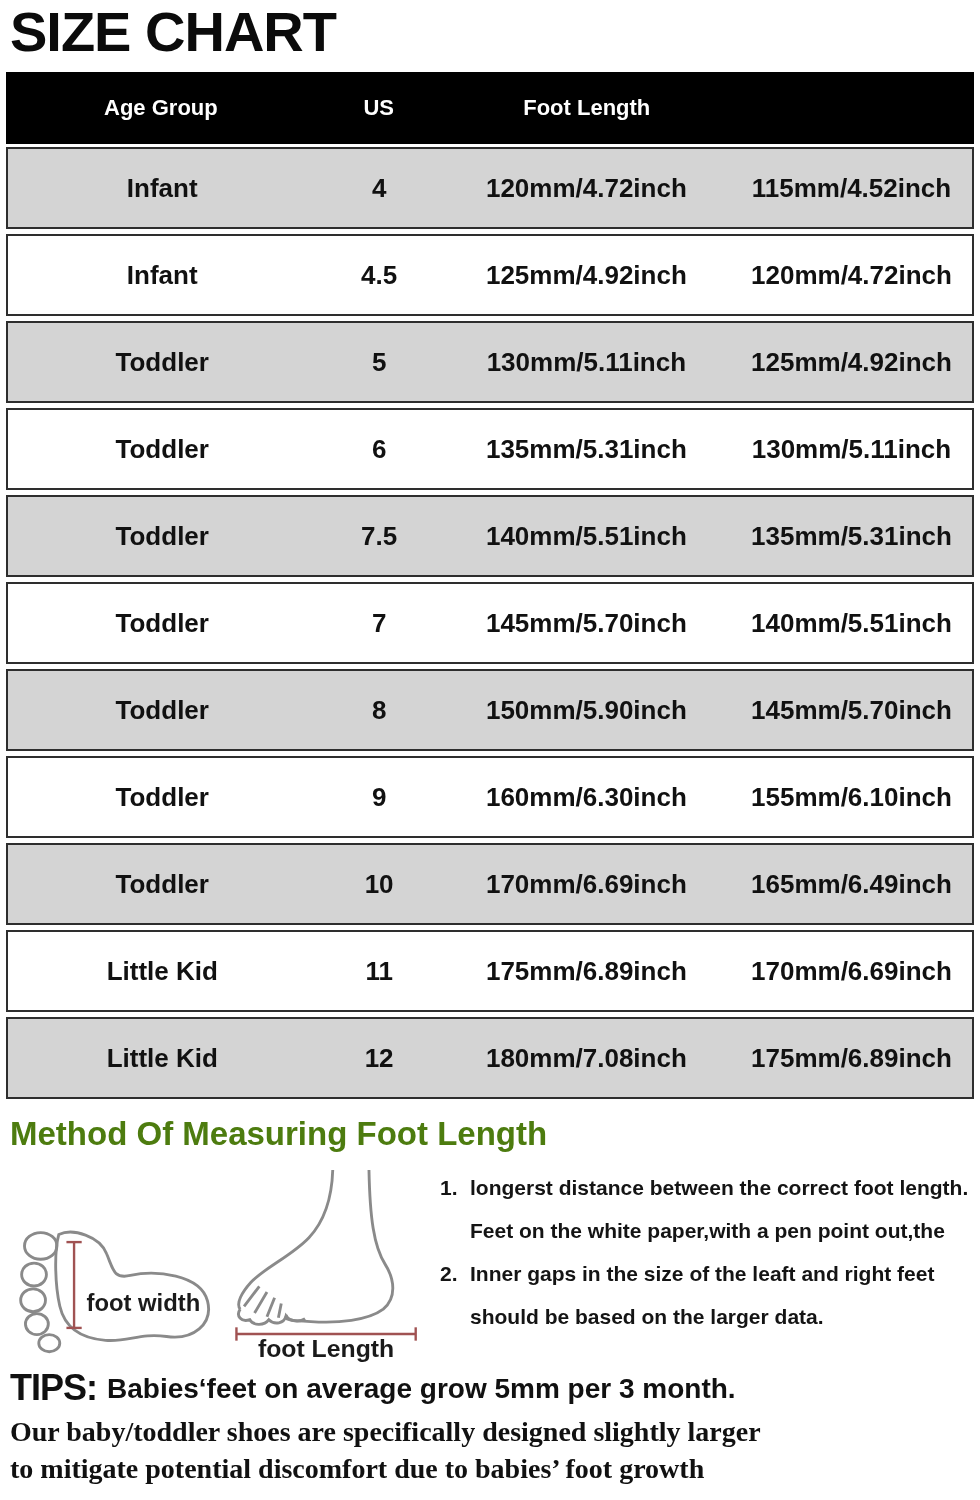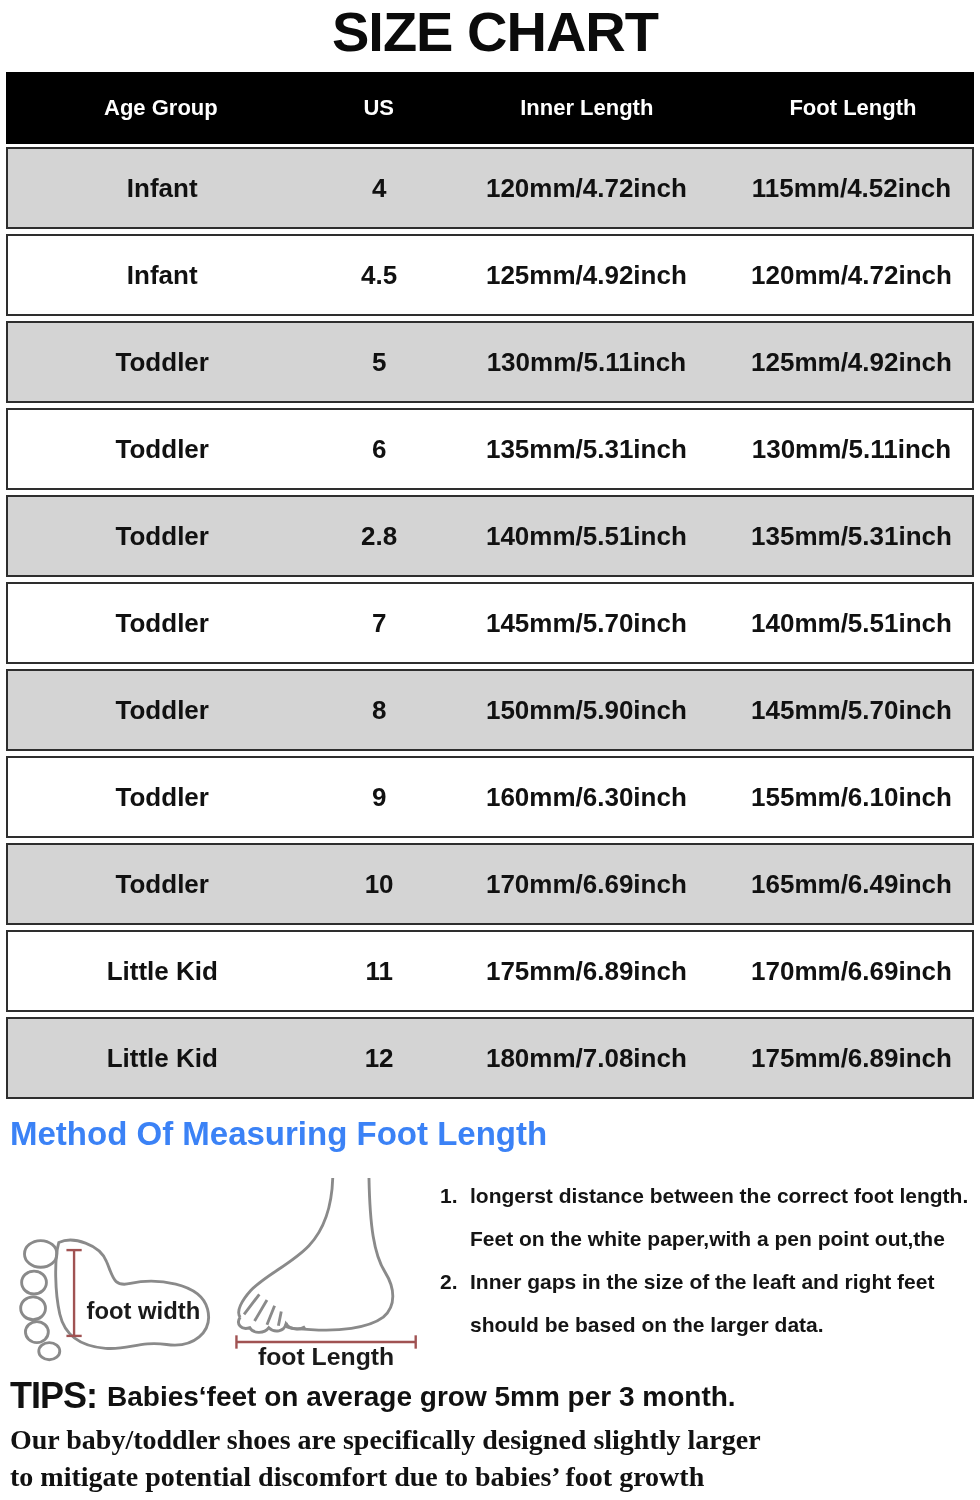--- a/index.html
+++ b/index.html
@@ -7,41 +7,41 @@
   body {
     width: 980px; height: 1500px;
     background: #ffffff; color: #111;
     font-family: "Liberation Sans", sans-serif;
     overflow: hidden;
   }
   .page { padding: 2px 0 0 0; }
 
   .title {
     font-size: 56px; font-weight: bold; letter-spacing: -1px;
-    color: #0b0b0b; margin: 2px 0 12px 10px; line-height: 1.0; text-align: center;
+    color: #0b0b0b; margin: 2px 0 12px 10px; line-height: 1.0;
   }
 
   .size-table { margin: 0 6px; }
   .grid-cols {
     display: grid;
     grid-template-columns: 32% 13% 30% 25%;
     align-items: center; text-align: center;
   }
   .thead {
     background: #000000; color: #ffffff;
     height: 72px; font-weight: bold; font-size: 22px;
   }
   .trow {
     height: 82px; font-weight: bold; font-size: 26px;
     border: 2px solid #2e2e2e; margin-top: 5px; background: #ffffff;
   }
   .tbody .trow:nth-child(odd) { background: #d4d4d4; }
   .tbody .trow:first-child { margin-top: 3px; }
 
-  .method-heading { font-size: 33px; font-weight: bold; margin: 16px 0 17px 10px; color:#3b82f6; }
+  .method-heading { font-size: 33px; font-weight: bold; margin: 16px 0 9px 10px; color:#4d7c0f; }
 
   .measure { display: flex; align-items: flex-start; margin: 8px 0 0 14px; }
   .foot-sole-figure { margin-top: 48px; flex: 0 0 auto; }
   .foot-side-figure { margin-left: 6px; flex: 0 0 auto; }
   .steps { margin: 4px 0 0 10px; font-size: 21px; font-weight: bold; width: 540px; color:#141414; }
   .step { display: flex; }
   .step-num { width: 30px; line-height: 43px; flex: 0 0 auto; }
   .step-lines div { line-height: 43px; white-space: nowrap; }
 
   .tips { margin: 2px 0 0 10px; }
@@ -55,21 +55,20 @@
 <body>
 
 <div class="page">
 
   <div class="title">SIZE CHART</div>
 
   <div class="size-table">
     <div class="thead grid-cols">
       <div>Age Group</div>
       <div>US</div>
-      <div>Inner Length</div>
       <div>Foot Length</div>
     </div>
     <div class="tbody">
       <div class="trow grid-cols">
         <div>Infant</div>
         <div>4</div>
         <div>120mm/4.72inch</div>
         <div>115mm/4.52inch</div>
       </div>
       <div class="trow grid-cols">
@@ -85,21 +84,21 @@
         <div>125mm/4.92inch</div>
       </div>
       <div class="trow grid-cols">
         <div>Toddler</div>
         <div>6</div>
         <div>135mm/5.31inch</div>
         <div>130mm/5.11inch</div>
       </div>
       <div class="trow grid-cols">
         <div>Toddler</div>
-        <div>2.8</div>
+        <div>7.5</div>
         <div>140mm/5.51inch</div>
         <div>135mm/5.31inch</div>
       </div>
       <div class="trow grid-cols">
         <div>Toddler</div>
         <div>7</div>
         <div>145mm/5.70inch</div>
         <div>140mm/5.51inch</div>
       </div>
       <div class="trow grid-cols">

